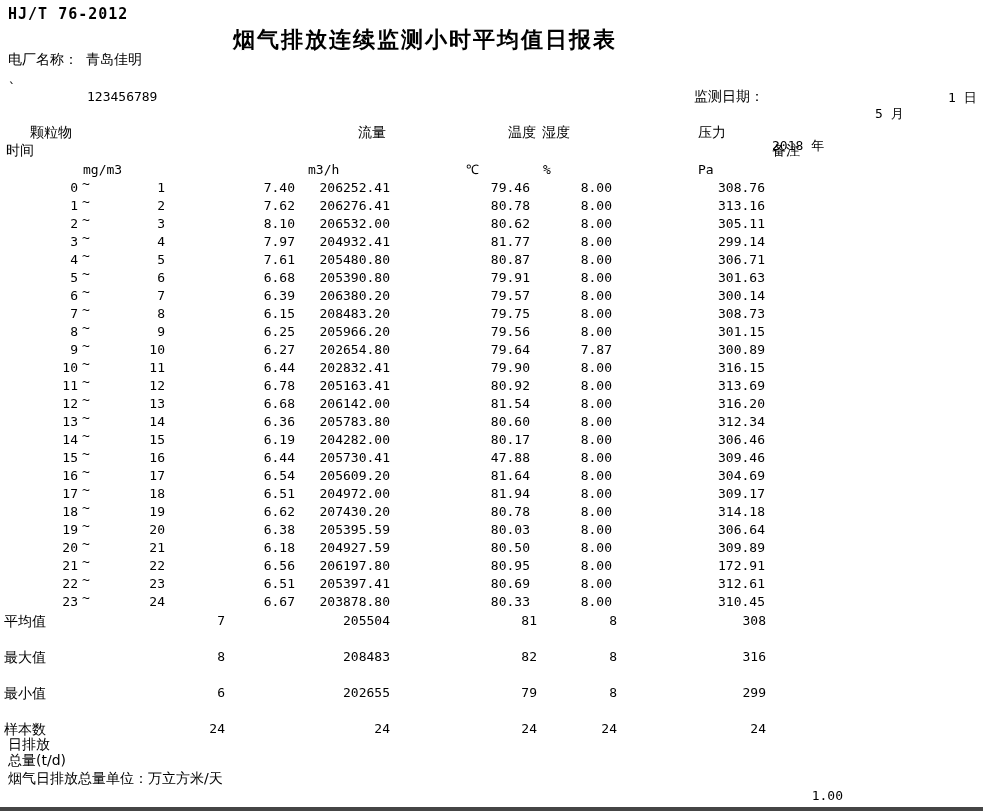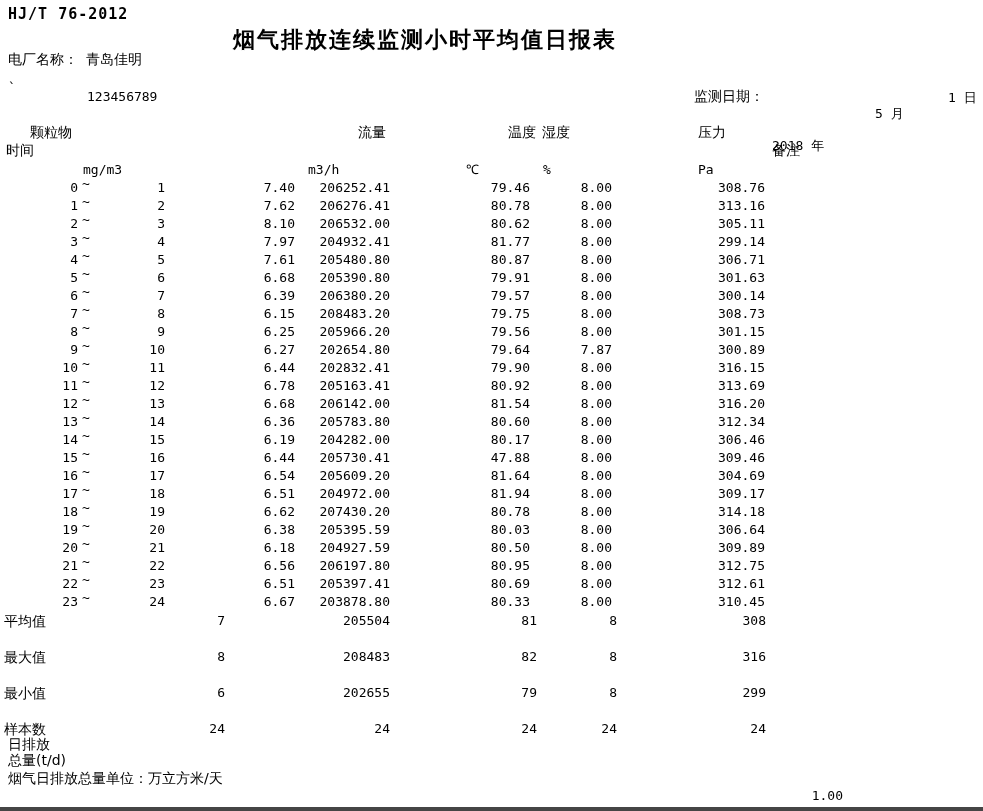--- a/index.html
+++ b/index.html
@@ -337,21 +337,21 @@
     <span class="hr-press">309.89</span>
   </div>
       <div class="hour-row" style="top: 557px;">
     <span class="hr-from">21</span>
     <span class="hr-tilde">~</span>
     <span class="hr-to">22</span>
     <span class="hr-pm">6.56</span>
     <span class="hr-flow">206197.80</span>
     <span class="hr-temp">80.95</span>
     <span class="hr-hum">8.00</span>
-    <span class="hr-press">312.75</span>
+    <span class="hr-press">172.91</span>
   </div>
       <div class="hour-row" style="top: 575px;">
     <span class="hr-from">22</span>
     <span class="hr-tilde">~</span>
     <span class="hr-to">23</span>
     <span class="hr-pm">6.51</span>
     <span class="hr-flow">205397.41</span>
     <span class="hr-temp">80.69</span>
     <span class="hr-hum">8.00</span>
     <span class="hr-press">312.61</span>

